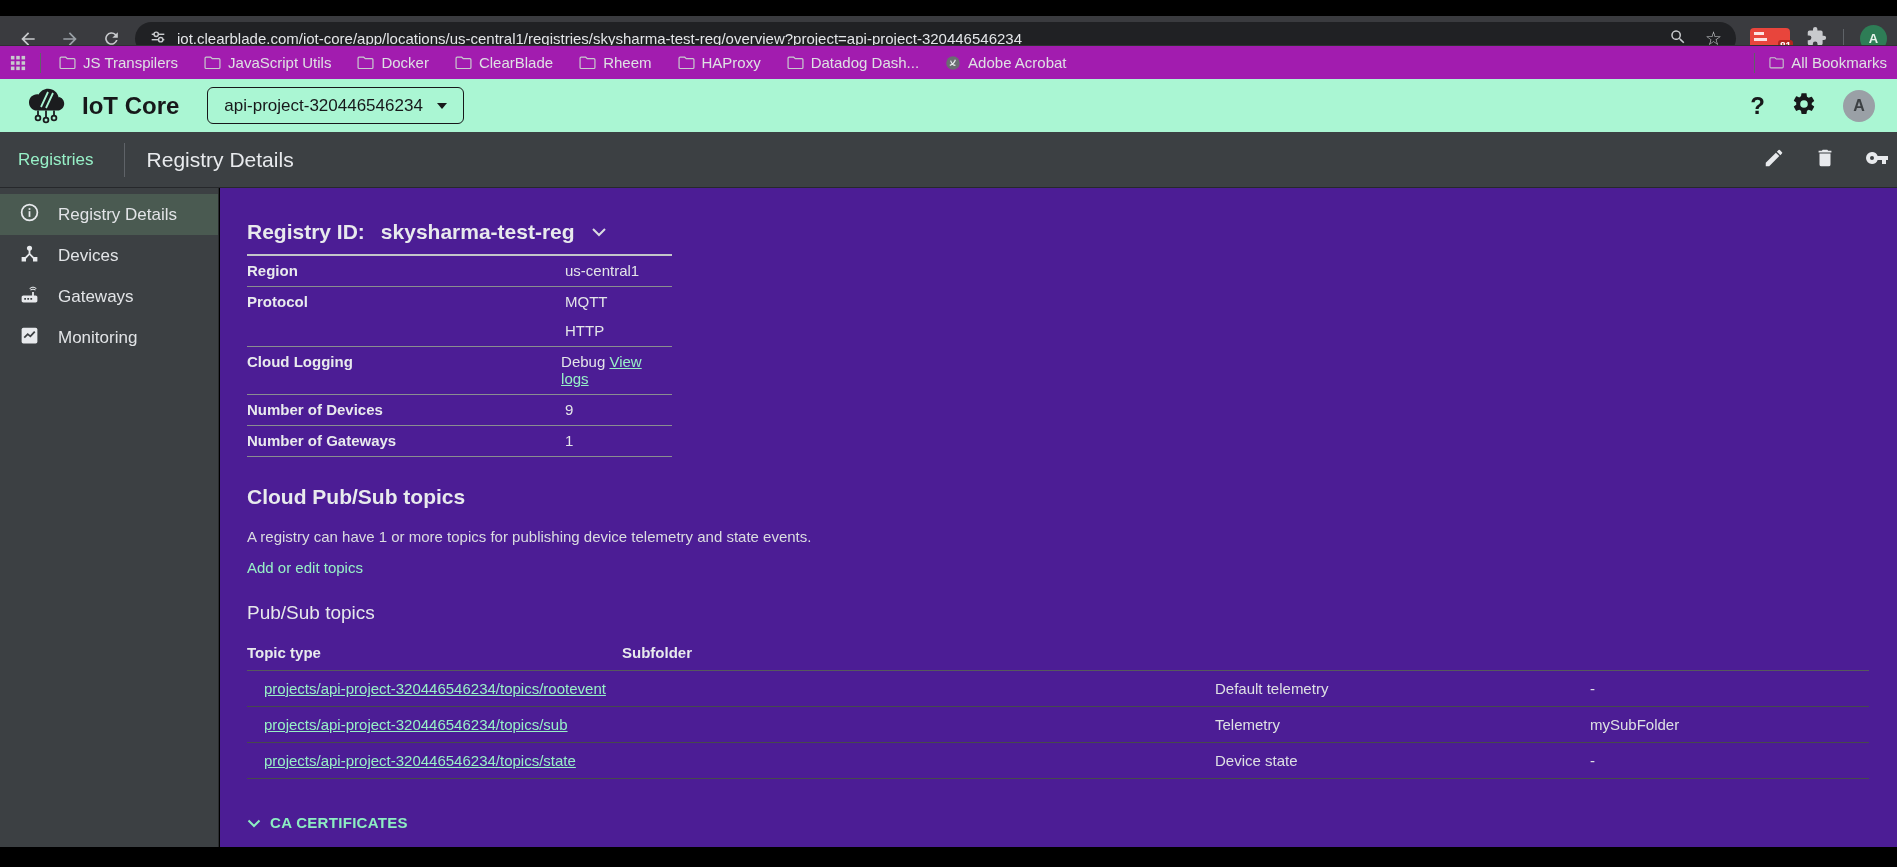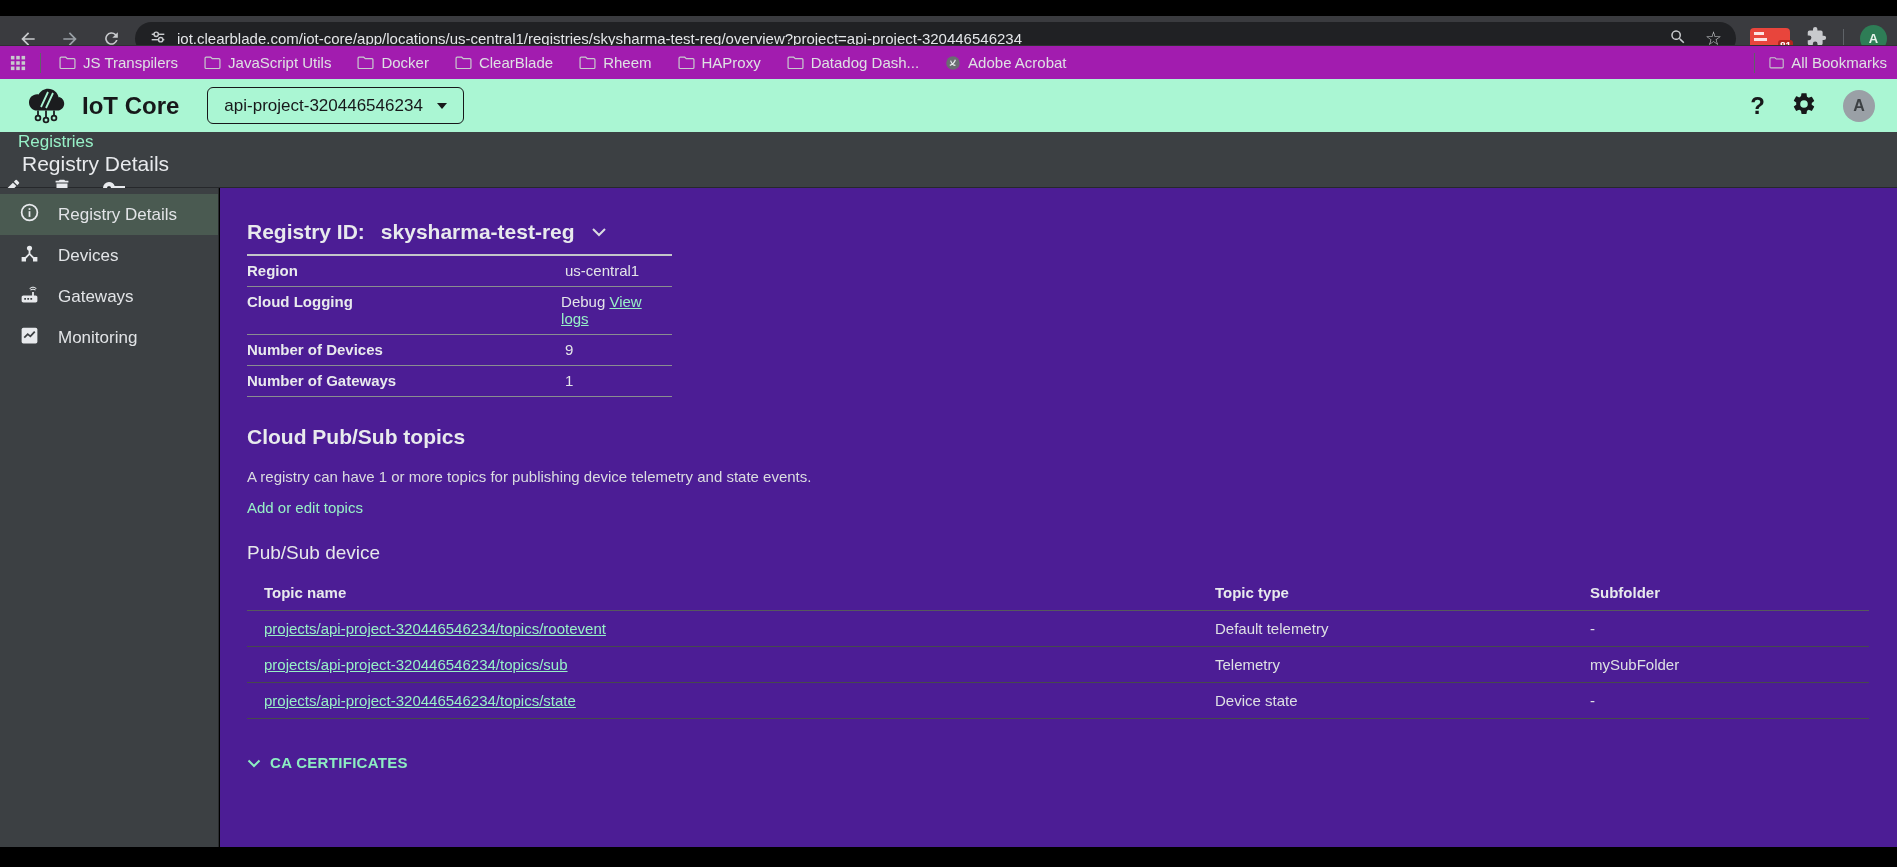--- a/index.html
+++ b/index.html
@@ -43,21 +43,21 @@
   .caret-down { width:0; height:0; border-left:5px solid transparent; border-right:5px solid transparent;
                 border-top:6px solid #17181a; }
   .hdr-spacer { flex:1; }
   .hdr-right { display:flex; align-items:center; gap:26px; }
   .help-glyph { font-size:24px; font-weight:700; color:#17181a; }
   .avatar-hdr { width:32px; height:32px; border-radius:50%; background:#9aa0a6; color:#3c4043;
                 display:flex; align-items:center; justify-content:center; font-size:16px; font-weight:700; }
 
   
   .toolbar { position:absolute; top:132px; left:0; width:100%; height:56px; background:#3c4043;
-             display:flex; align-items:flex-start; border-bottom:1px solid #26282b;flex-direction:column; }
+             display:flex; align-items:center; border-bottom:1px solid #26282b; }
   .crumb { color:#97f0c7; font-size:17px; margin:0 30px 0 18px; cursor:pointer; }
   .tb-div { width:1px; height:34px; background:#5f6368; }
   .tb-title { color:#e8eaed; font-size:21px; font-weight:500; margin-left:22px; }
   .tb-spacer { flex:1; }
   .tb-icons { display:flex; align-items:center; gap:29px; margin-right:8px; }
 
   
   .sidebar { position:absolute; top:188px; left:0; width:219px; height:659px; background:#3c4043;
              border-right:1px solid #2a2c2f; padding-top:6px; }
   .side-item { height:41px; display:flex; align-items:center; padding-left:19px; gap:18px;
@@ -314,45 +314,51 @@
           </svg>
         </span>
     </div>
 
     <div class="details-table">
       <div class="drow">
         <div class="dlabel">Region</div>
         <div class="dvalue">us-central1</div>
       </div>
       <div class="drow">
+        <div class="dlabel">Protocol</div>
+        <div class="dvalue">
+          <div class="line">MQTT</div>
+          <div class="line">HTTP</div>
+        </div>
+      </div>
+      <div class="drow">
         <div class="dlabel">Cloud Logging</div>
         <div class="dvalue">
           <span>Debug</span>
           <a class="glink ul">View logs</a>
         </div>
       </div>
       <div class="drow">
         <div class="dlabel">Number of Devices</div>
         <div class="dvalue">9</div>
       </div>
       <div class="drow">
         <div class="dlabel">Number of Gateways</div>
         <div class="dvalue">1</div>
       </div>
     </div>
 
     <div class="section-heading">Cloud Pub/Sub topics</div>
     <div class="section-desc">A registry can have 1 or more topics for publishing device telemetry and state events.</div>
     <div class="add-link"><a class="glink">Add or edit topics</a></div>
 
-    <div class="sub-heading">Pub/Sub device</div>
+    <div class="sub-heading">Pub/Sub topics</div>
 
     <div class="topics-table">
       <div class="t-head">
-        <div class="c-name">Topic name</div>
         <div class="c-type">Topic type</div>
         <div class="c-sub">Subfolder</div>
       </div>
       <div class="t-row">
         <div class="c-name"><a class="glink ul">projects/api-project-320446546234/topics/rootevent</a></div>
         <div class="c-type">Default telemetry</div>
         <div class="c-sub">-</div>
       </div>
       <div class="t-row">
         <div class="c-name"><a class="glink ul">projects/api-project-320446546234/topics/sub</a></div>

